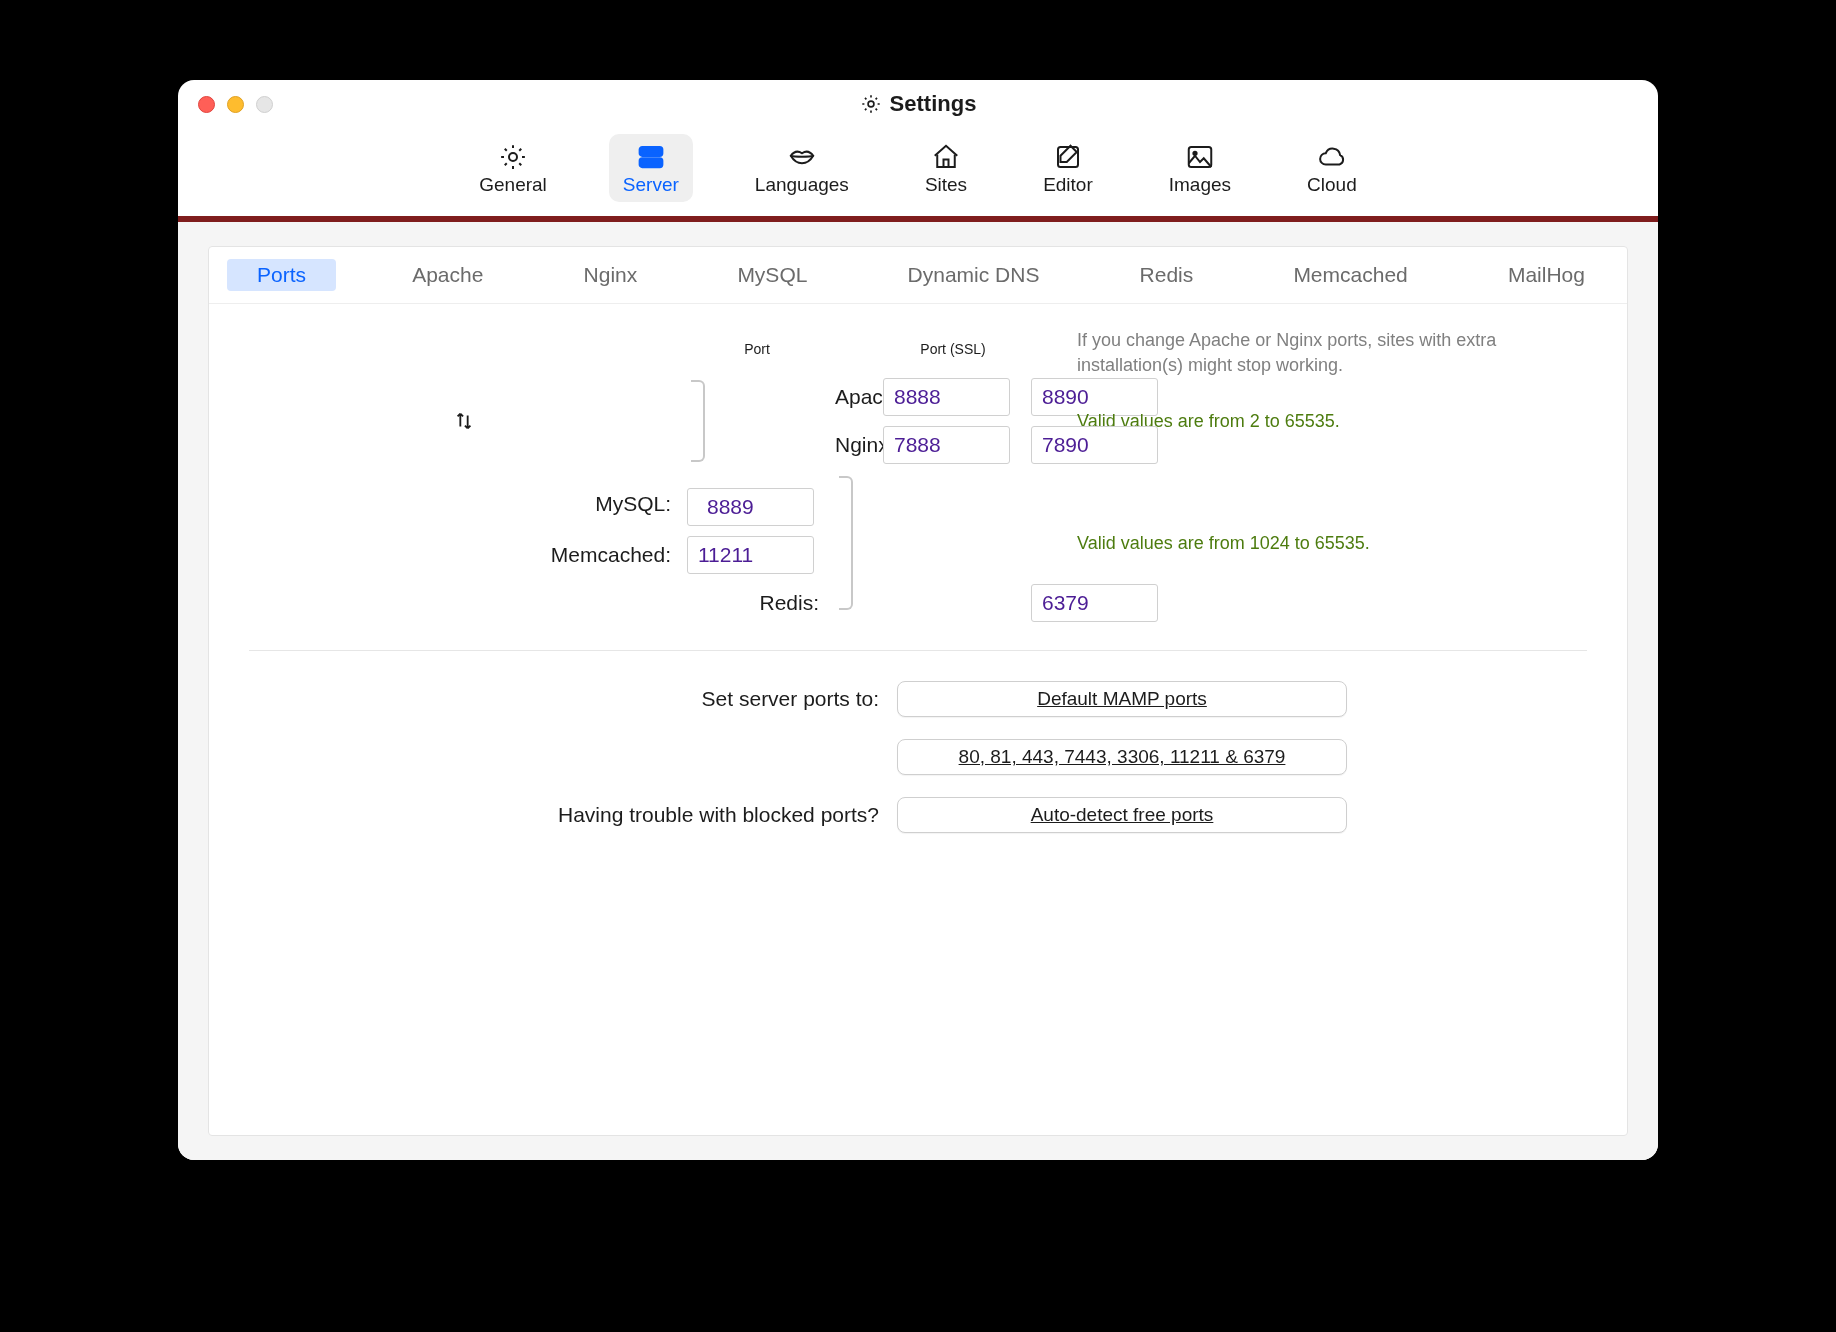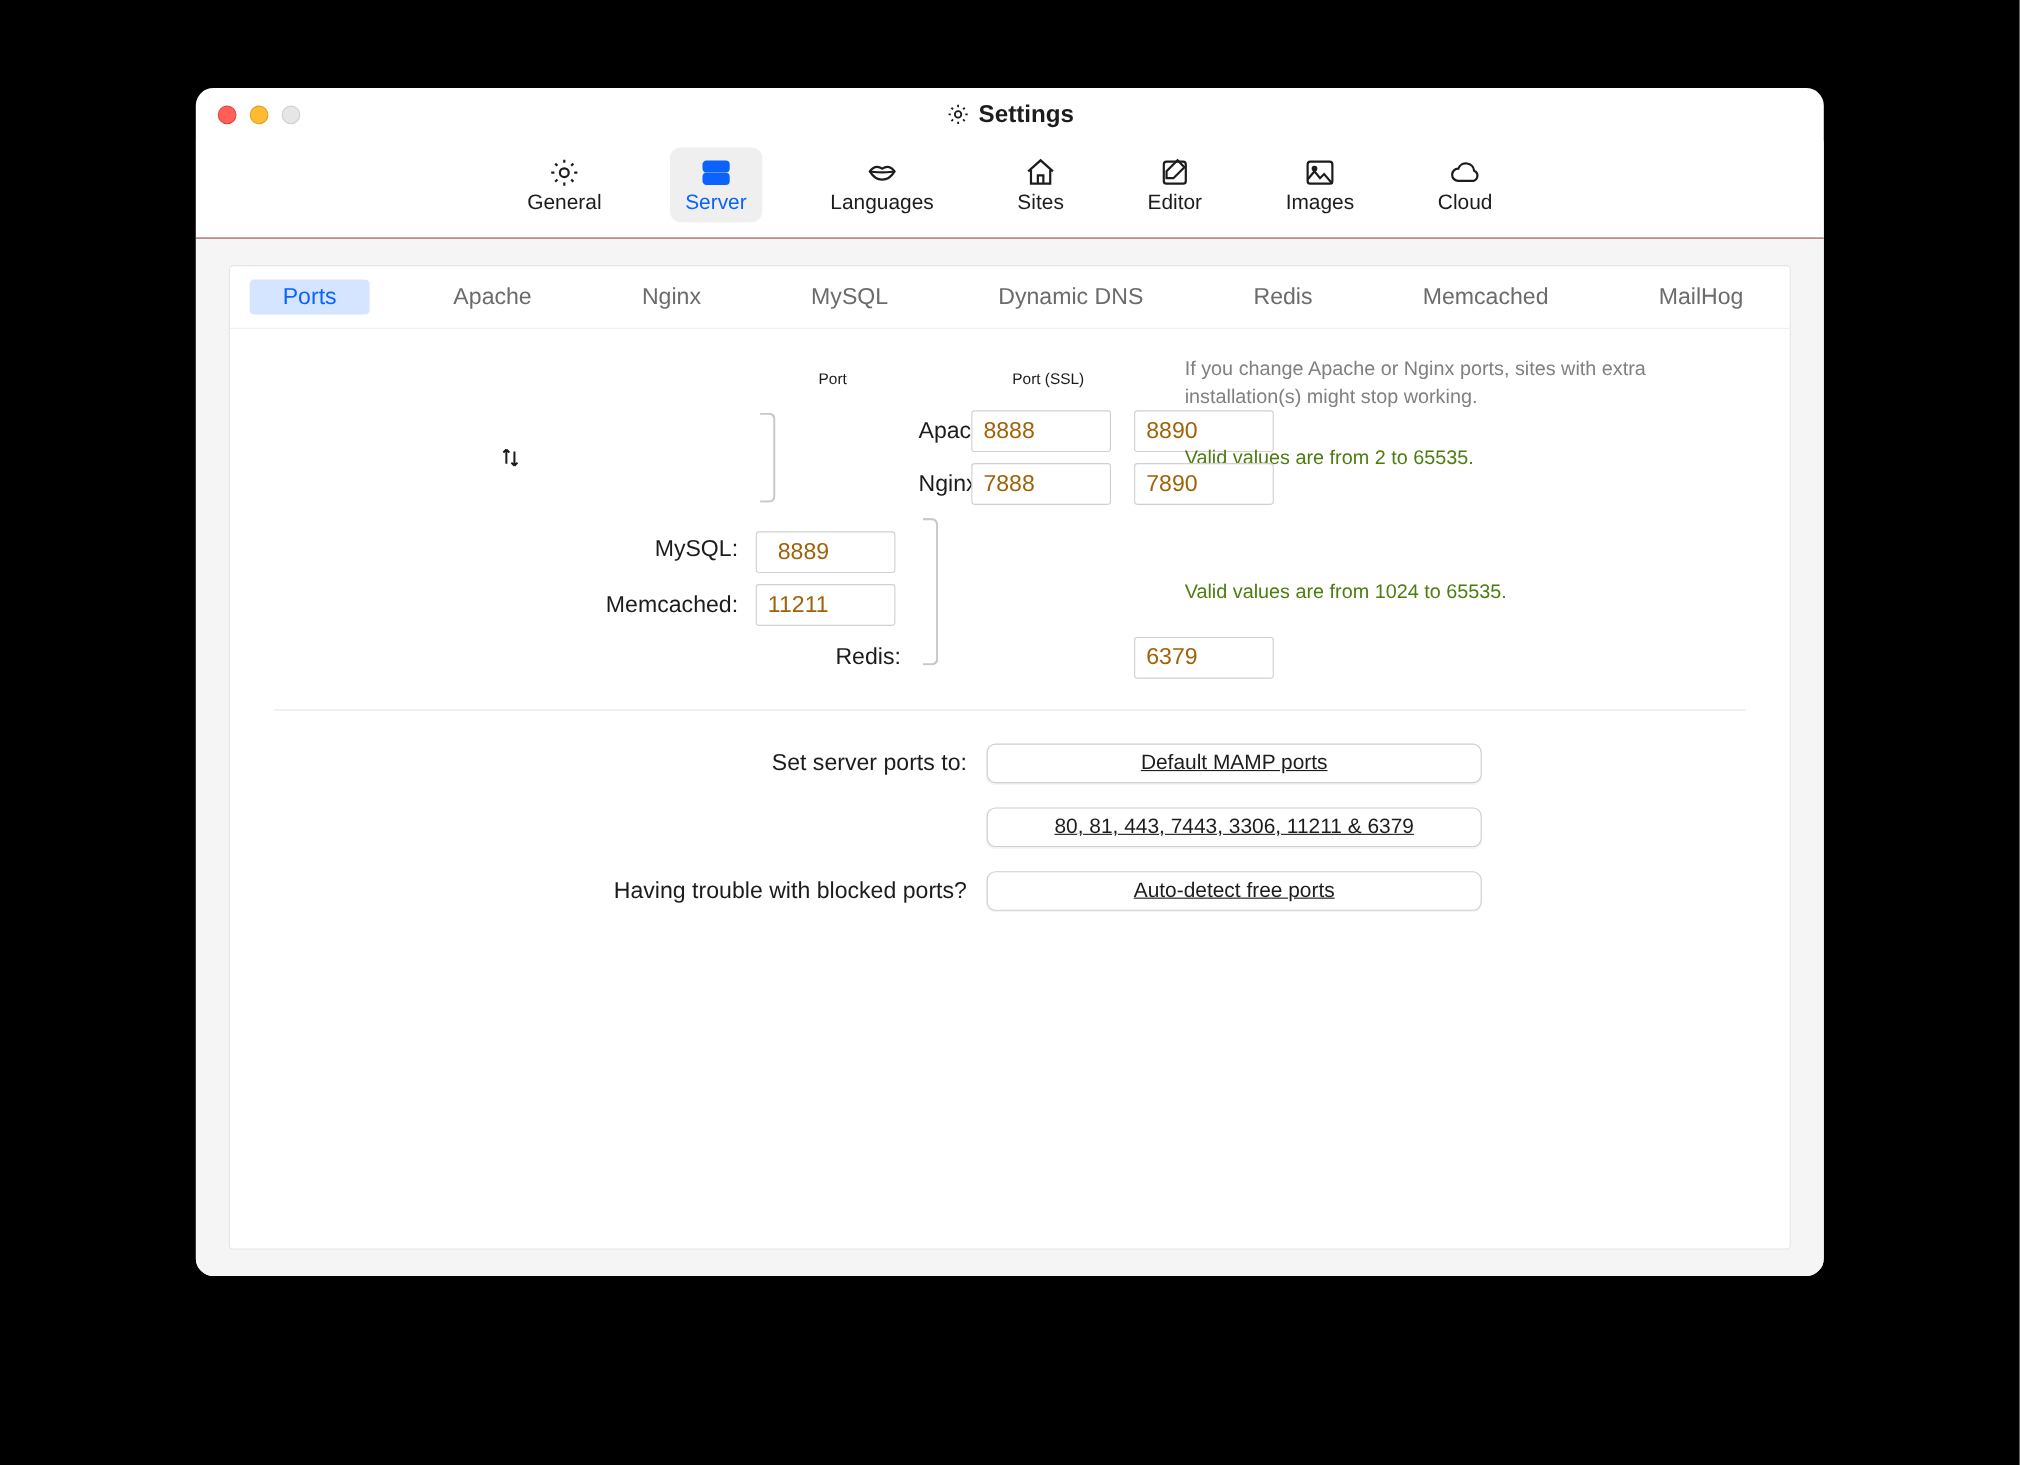--- a/index.html
+++ b/index.html
@@ -44,21 +44,21 @@
   .title-center {
     position: absolute; left:0; right:0; text-align:center;
     font-weight:700; font-size:22px; color:#1c1c1c;
     display:flex; align-items:center; justify-content:center; gap:8px;
     pointer-events:none;
   }
   .gear-svg { width:22px; height:22px; }
   .toolbar {
     display:flex; justify-content:center; gap:48px;
     padding: 6px 0 14px 0;
-    border-bottom: 1px solid #7f1d1d;
+    border-bottom: 6px solid #7f1d1d;
     background: #fff;
   }
   .tb-item {
     display:flex; flex-direction:column; align-items:center;
     gap:2px; padding:8px 14px 6px 14px;
     border-radius:10px; cursor:pointer;
     font-size:19px; color:#1c1c1c;
   }
   .tb-item.active { background:#efefef; color:#0a63ff; }
   .tb-item.active .tb-icon { color:#0a63ff; stroke:#0a63ff; fill:#0a63ff; }
@@ -92,21 +92,21 @@
     align-items:center;
   }
   .hdr {
     font-size:14px; color:#1c1c1c; text-align:center; padding-bottom:8px;
   }
   .lbl {
     font-size:21px; color:#1c1c1c; text-align:right; padding-right:8px;
   }
   input.port {
     width:127px; height:38px; border:1px solid #d0d0d0; border-radius:3px;
-    font-size:21px; padding:0 10px; color:#a16207; background:#fff;
+    font-size:21px; padding:0 10px; color:#4c1d95; background:#fff;
   }
   .swap {
     display:flex; align-items:center; justify-content:center;
     font-size:22px; color:#1c1c1c; cursor:pointer;
   }
   .bracket-ssl {
     grid-row: 2 / span 2;
     border-right:2px solid #c8c8c8;
     border-top:2px solid #c8c8c8;
     border-bottom:2px solid #c8c8c8;

